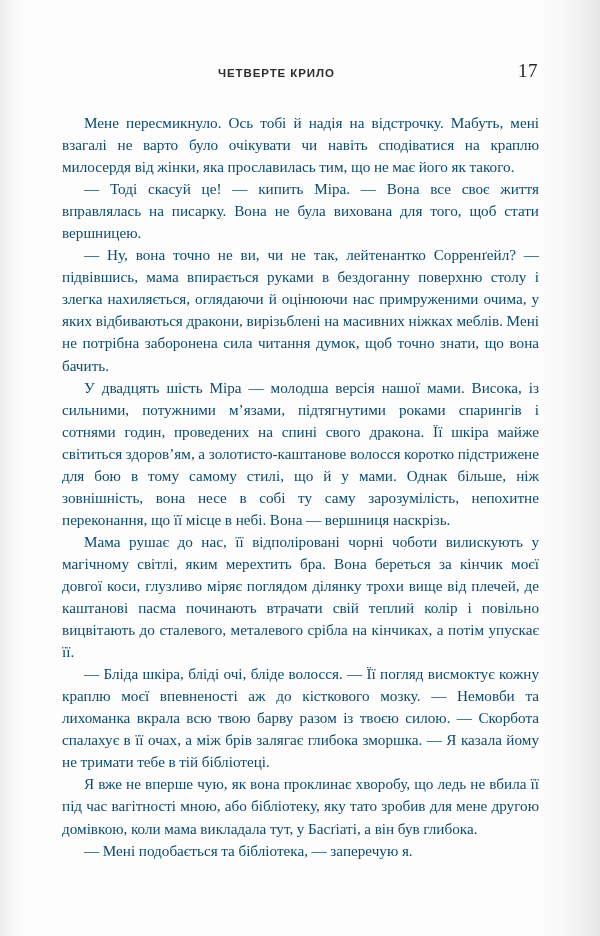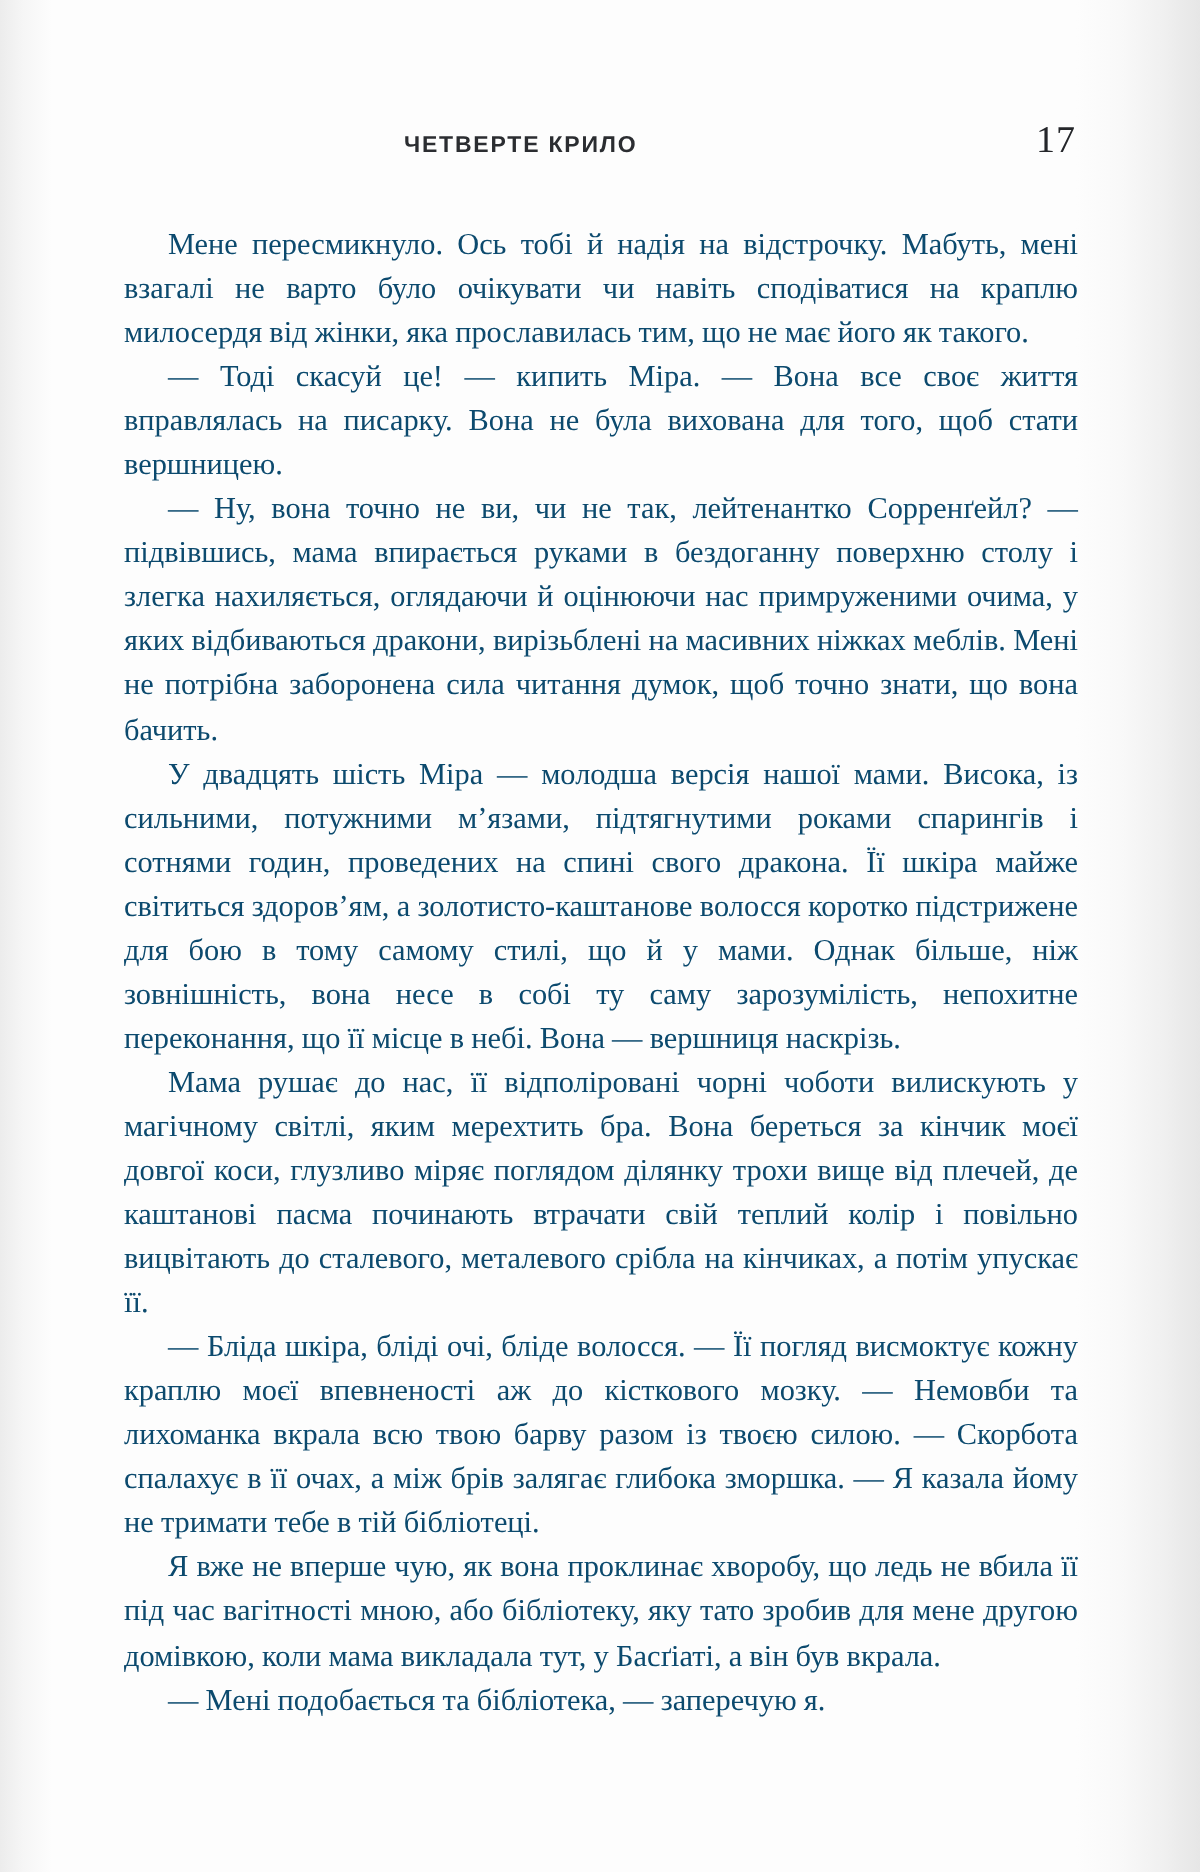--- a/index.html
+++ b/index.html
@@ -36,21 +36,21 @@
   .edge-shadow-right {
     position: absolute;
     right: 0; top: 0;
     width: 62px; height: 936px;
     background: linear-gradient(to left, #e6e6e6 0%, #f0f0f0 30%, #f9f9f9 65%, #fdfdfd 100%);
     pointer-events: none;
   }
 
   .running-head {
     position: absolute;
-    left: 62px;
+    left: 78px;
     right: 62px;
     top: 60px;
     height: 22px;
     display: flex;
     align-items: baseline;
     justify-content: space-between;
   }
   .running-head-title {
     font-family: "Liberation Sans", "DejaVu Sans", sans-serif;
     font-size: 11.5px;
@@ -102,17 +102,17 @@
     <div class="page-number">17</div>
   </div>
 
   <div class="text-block">
       <p class="para">Мене пересмикнуло. Ось тобі й надія на відстрочку. Мабуть, мені взагалі не варто було очікувати чи навіть сподіватися на краплю милосердя від жінки, яка прославилась тим, що не має його як такого.</p>
       <p class="para">— Тоді скасуй це! — кипить Міра. — Вона все своє життя вправлялась на писарку. Вона не була вихована для того, щоб стати вершницею.</p>
       <p class="para">— Ну, вона точно не ви, чи не так, лейтенантко Сорренґейл? — підвівшись, мама впирається руками в бездоганну поверхню столу і злегка нахиляється, оглядаючи й оцінюючи нас примруженими очима, у яких відбиваються дракони, вирізьблені на масивних ніжках меблів. Мені не потрібна заборонена сила читання думок, щоб точно знати, що вона бачить.</p>
       <p class="para">У двадцять шість Міра — молодша версія нашої мами. Висока, із сильними, потужними м’язами, підтягнутими роками спарингів і сотнями годин, проведених на спині свого дракона. Її шкіра майже світиться здоров’ям, а золотисто-каштанове волосся коротко підстрижене для бою в тому самому стилі, що й у мами. Однак більше, ніж зовнішність, вона несе в собі ту саму зарозумілість, непохитне переконання, що її місце в небі. Вона — вершниця наскрізь.</p>
       <p class="para">Мама рушає до нас, її відполіровані чорні чоботи вилискують у магічному світлі, яким мерехтить бра. Вона береться за кінчик моєї довгої коси, глузливо міряє поглядом ділянку трохи вище від плечей, де каштанові пасма починають втрачати свій теплий колір і повільно вицвітають до сталевого, металевого срібла на кінчиках, а потім упускає її.</p>
       <p class="para">— Бліда шкіра, бліді очі, бліде волосся. — Її погляд висмоктує кожну краплю моєї впевненості аж до кісткового мозку. — Немовби та лихоманка вкрала всю твою барву разом із твоєю силою. — Скорбота спалахує в її очах, а між брів залягає глибока зморшка. — Я казала йому не тримати тебе в тій бібліотеці.</p>
-      <p class="para">Я вже не вперше чую, як вона проклинає хворобу, що ледь не вбила її під час вагітності мною, або бібліотеку, яку тато зробив для мене другою домівкою, коли мама викладала тут, у Басґіаті, а він був вкрала.</p>
+      <p class="para">Я вже не вперше чую, як вона проклинає хворобу, що ледь не вбила її під час вагітності мною, або бібліотеку, яку тато зробив для мене другою домівкою, коли мама викладала тут, у Басґіаті, а він був глибока.</p>
       <p class="para">— Мені подобається та бібліотека, — заперечую я.</p>
     </div>
 
 </div>
 
 </body></html>

